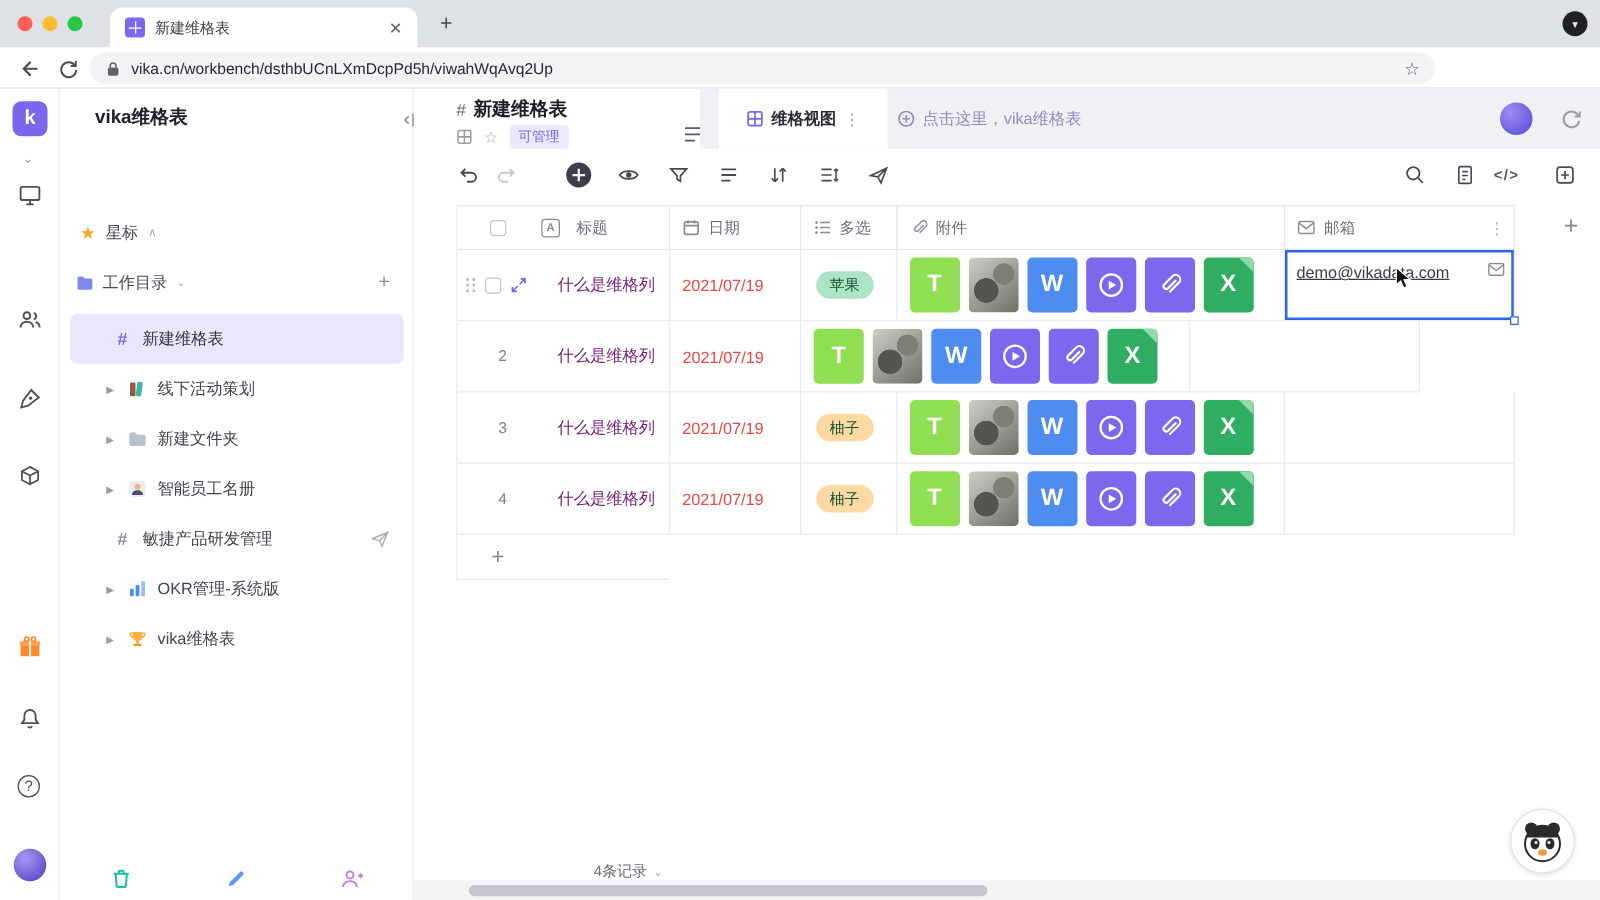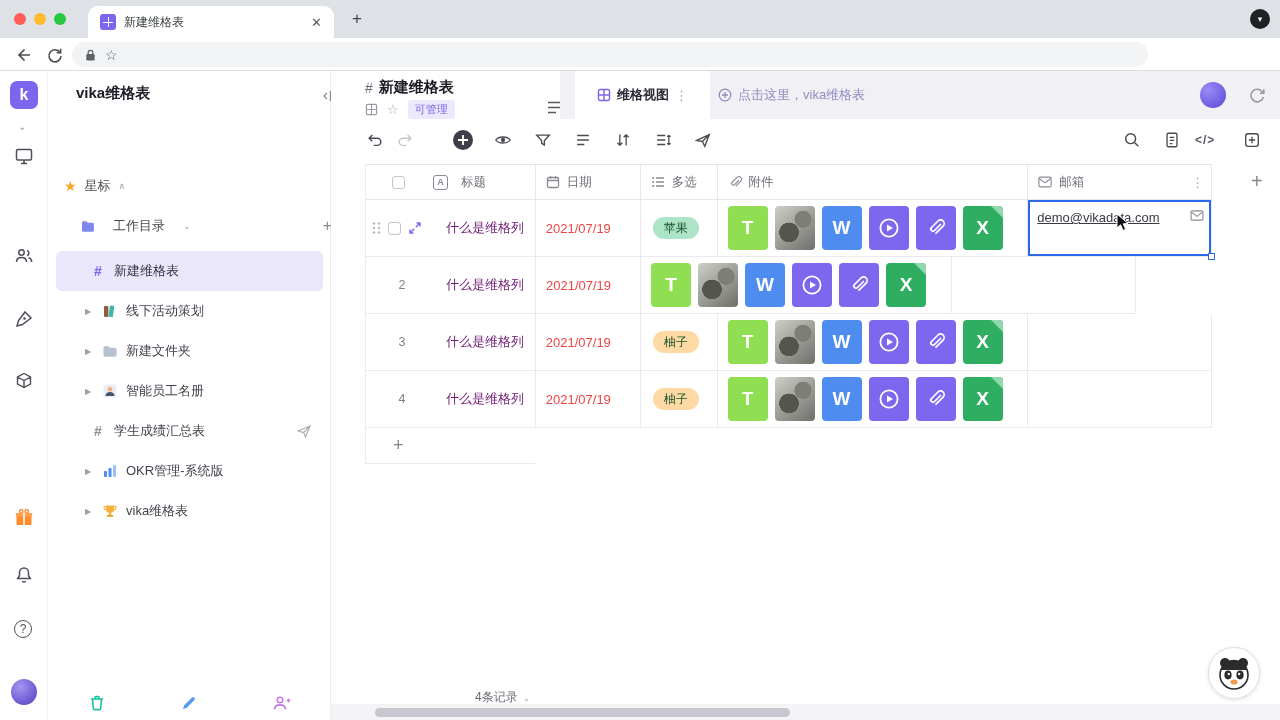--- a/index.html
+++ b/index.html
@@ -35,21 +35,21 @@
 
 #sidebar{position:absolute;left:48px;top:71px;width:283px;height:649px;background:#fff;border-right:1px solid #ECECF1}
 #ws-title{position:absolute;left:28px;top:13px;font-size:15px;font-weight:bold;color:#20202A}
 #collapse{position:absolute;left:270px;top:17px}
 #searchbox{position:absolute;left:16px;top:34px;width:256px;height:26px;border-radius:14px;background:#F4F4F7;display:flex;align-items:center;padding:0 10px;gap:7px}
 #searchbox input{border:0;outline:0;background:transparent;font-size:12.5px;color:#333;width:100%;font-family:inherit}
 #searchbox input::placeholder{color:#B9B9C3}
 #star-row{position:absolute;left:16px;top:106px;display:flex;align-items:center;gap:8px;font-size:13px;color:#4A4A52}
 #star-row .st{color:#F9A825;font-size:14px}
 #star-row .chev{color:#9C9CA6;font-size:9px}
-#catalog-row{position:absolute;left:32px;top:146px;width:252px;display:flex;align-items:center;gap:18px;font-size:13px;color:#4A4A52}
+#catalog-row{position:absolute;left:12px;top:146px;width:252px;display:flex;align-items:center;gap:7px;font-size:13px;color:#4A4A52}
 #catalog-row .chev{color:#9C9CA6;font-size:9px}
 #catalog-row .plus{margin-left:auto;color:#8C8C96;font-size:16px}
 #items{position:absolute;left:8px;top:180px;width:267px}
 .item{height:40px;display:flex;align-items:center;gap:7px;padding-left:26px;border-radius:6px;font-size:13px;color:#42424C}
 .item.selected{background:#EAE6FB;color:#33333F}
 .exp{width:12px;font-size:8px;color:#9C9CA6;text-align:center;flex:0 0 12px}
 .exp.none{width:0;flex:0 0 0}
 .it-ico{width:18px;height:18px;display:flex;align-items:center;justify-content:center;flex:0 0 18px}
 .hash{color:#7B67EE;font-weight:bold;font-size:14px}
 .hash.gray{color:#8F8F9B}
@@ -137,20 +137,21 @@
     </svg>
   <svg class="abs" style="left:46px;top:8px" width="18" height="18" viewBox="0 0 18 18">
       <path d="M14 6.5 A6 6 0 1 0 15 10" fill="none" stroke="#4A4D51" stroke-width="1.6"></path>
       <path d="M14.6 2.8 v3.9 h-3.9" fill="none" stroke="#4A4D51" stroke-width="1.6"></path>
     </svg>
   <div id="urlpill">
     <svg width="13" height="14" viewBox="0 0 14 15">
         <rect x="2.5" y="6.5" width="9" height="7" rx="1.4" fill="#5F6368"></rect>
         <path d="M4.5 6.5 V5 a2.5 2.5 0 0 1 5 0 v1.5" fill="none" stroke="#5F6368" stroke-width="1.4"></path>
       </svg>
+    <span class="url">vika.cn/workbench/dsthbUCnLXmDcpPd5h/viwahWqAvq2Up</span>
     <span class="addr-star">☆</span>
   </div>
   <div id="gtranslate">文</div>
   <svg class="abs" style="left:1194px;top:45px" width="19" height="19" viewBox="0 0 20 20">
       <path d="M8 3.6 a1.8 1.8 0 0 1 3.6 0 V4.6 h3 a1.3 1.3 0 0 1 1.3 1.3 v2.7 h-1 a1.7 1.7 0 0 0 0 3.4 h1 v2.7 a1.3 1.3 0 0 1 -1.3 1.3 h-2.7 v-1 a1.7 1.7 0 0 0 -3.4 0 v1 H5.8 a1.3 1.3 0 0 1 -1.3 -1.3 v-3 h-1 a1.7 1.7 0 0 1 0 -3.4 h1 v-3 A1.3 1.3 0 0 1 5.8 4.6 h2.2 Z" fill="#5F6368"></path>
     </svg>
   <div id="b-avatar"></div>
   <div id="b-dots">⋮</div>
 </div>
 
@@ -236,21 +237,21 @@
             <rect x="1.5" y="1.5" width="13" height="13" rx="2.5" fill="#E9EEF5"></rect>
             <circle cx="8" cy="6.3" r="2.4" fill="#F0B184"></circle>
             <path d="M3.5 13 c0-2.6 2-3.9 4.5-3.9 s4.5 1.3 4.5 3.9 Z" fill="#44546A"></path>
           </svg>
         </span>
       <span>智能员工名册</span>
     </div>
     <div class="item">
       <span class="exp none"></span>
       <span class="it-ico hash gray">#</span>
-      <span>学生成绩汇总表</span>
+      <span>敏捷产品研发管理</span>
       <span class="trail">
           <svg width="14" height="14" viewBox="0 0 14 14">
             <path d="M1 7 L13 2 L8.5 13 L6.6 8.6 Z M6.6 8.6 L13 2" fill="none" stroke="#ADADB6" stroke-width="1.2"></path>
           </svg>
         </span>
     </div>
     <div class="item">
       <span class="exp">▶</span>
       <span class="it-ico">
           <svg width="16" height="16" viewBox="0 0 16 16">

